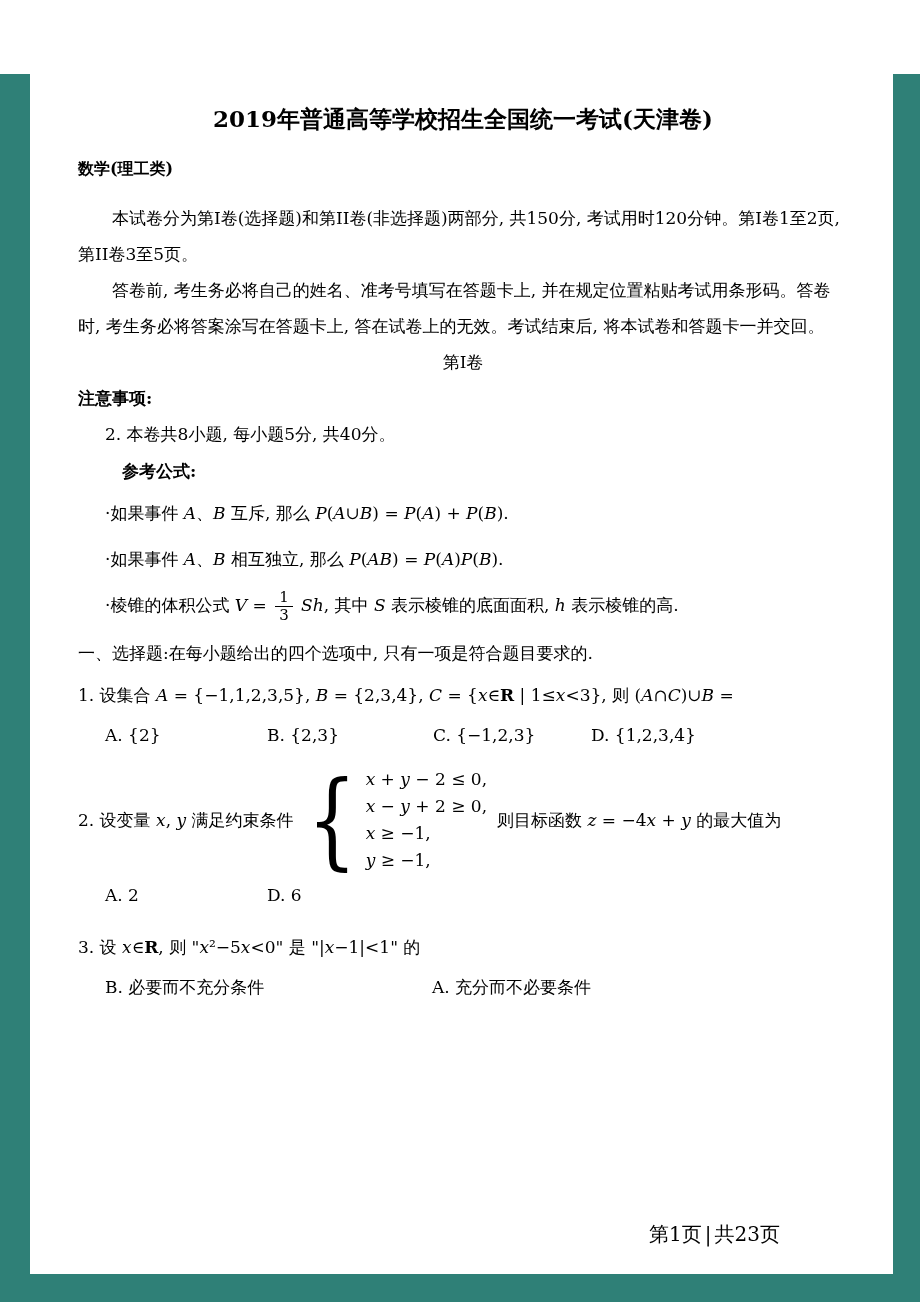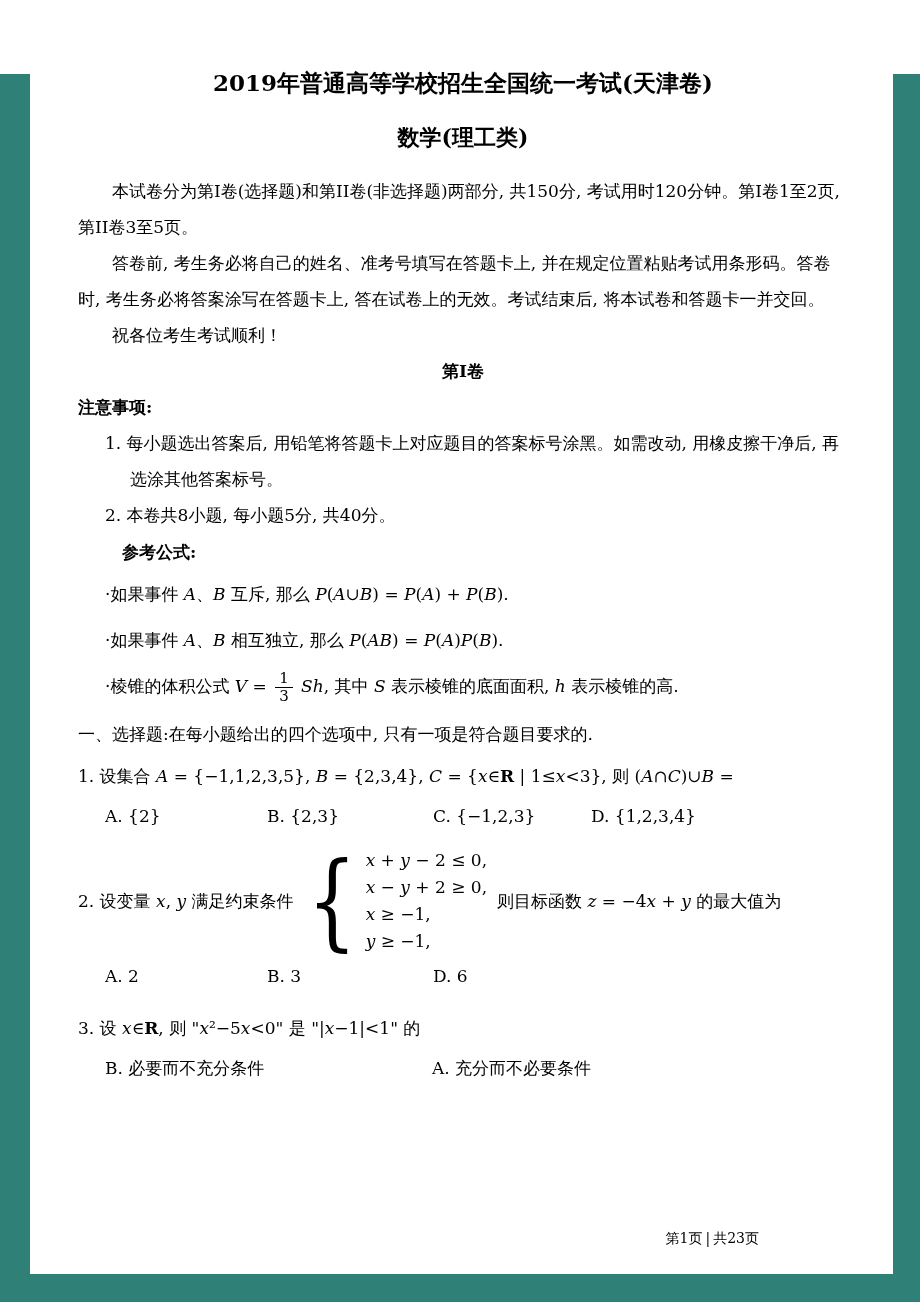--- a/index.html
+++ b/index.html
@@ -15,31 +15,30 @@
   }
   .border { position: absolute; background: var(--teal, #2f8077); }
   .border-left   { left: 0; top: 74px; width: 30px; height: 1228px; }
   .border-right  { right: 0; top: 74px; width: 27px; height: 1228px; }
   .border-bottom { left: 0; bottom: 0; width: 920px; height: 28px; }
 
   .page {
     position: absolute;
     left: 78px; top: 0;
     width: 770px;
-    padding-top: 48px;
-    margin-top: 20px;
+    padding-top: 104px;
   }
   h1.title  { font-size: 23px; font-weight: bold; text-align: center; margin: 0 0 24px; }
-  h2.subtitle { font-size: 22px; font-weight: bold; text-align: center; margin: 0 0 20px; }
+  h2.subtitle { font-size: 16px; font-weight: bold; text-align: left; margin: 0 0 20px; }
 
   p { margin: 0; }
   .para { line-height: 36px; }
   .indent { text-indent: 2em; }
 
-  .part-heading { text-align: center; font-weight: bold; line-height: 36px; }
+  .part-heading { text-align: center; font-weight: normal; line-height: 36px; }
   .notice-heading { font-weight: bold; line-height: 36px; }
   .notices .notice { margin-left: 52px; text-indent: -25px; line-height: 36px; }
   .formula-heading { font-weight: bold; line-height: 38px; margin-left: 44px; }
 
   .formula { line-height: 46px; margin-left: 27px; }
   .mi { font-family: "DejaVu Serif", serif; font-style: italic; }
   .mb { font-family: "DejaVu Serif", serif; font-weight: bold; }
 
   .frac { display: inline-flex; flex-direction: column; align-items: center;
           vertical-align: middle; font-size: 15px; line-height: 1.15; margin: 0 3px; }
@@ -53,44 +52,42 @@
   .opts-4 { grid-template-columns: 162px 166px 158px auto; }
   .opts-2 { grid-template-columns: 327px auto; }
   .opt { white-space: nowrap; }
 
   .q2row { display: flex; align-items: center; margin: 6px 0 4px; }
   .q2row .brace { font-family: "DejaVu Serif", serif; font-size: 104px; line-height: 104px;
                   font-weight: 400; transform: scaleX(0.75); margin: 0 0 0 6px; }
   .sys { display: flex; flex-direction: column; margin-right: 10px; justify-content: space-between; }
   .sysline { line-height: 27px; white-space: nowrap; }
 
-  .footer { position: absolute; right: 161px; bottom: 54px; font-size: 14px; }
+  .footer { position: absolute; right: 140px; bottom: 54px; font-size: 20px; }
   .footer .sep { padding: 0 3px; }
 </style>
 </head>
 <body style="background: rgb(255, 255, 255); color: rgb(0, 0, 0);">
 
 <div class="border border-left"></div>
 <div class="border border-right"></div>
 <div class="border border-bottom"></div>
 
 <main class="page">
 
   <h1 class="title">2019年普通高等学校招生全国统一考试(天津卷)</h1>
   <h2 class="subtitle">数学(理工类)</h2>
 
   <p class="para indent">本试卷分为第I卷(选择题)和第II卷(非选择题)两部分, 共150分, 考试用时120分钟。第I卷1至2页, 第II卷3至5页。</p>
   <p class="para indent">答卷前, 考生务必将自己的姓名、准考号填写在答题卡上, 并在规定位置粘贴考试用条形码。答卷时, 考生务必将答案涂写在答题卡上, 答在试卷上的无效。考试结束后, 将本试卷和答题卡一并交回。</p>
-  <p class="para indent">祝各位考生考试顺利！</p>
 
   <p class="part-heading">第I卷</p>
 
   <p class="notice-heading">注意事项:</p>
   <div class="notices">
-      <p class="notice"><span>1. 每小题选出答案后, 用铅笔将答题卡上对应题目的答案标号涂黑。如需改动, 用橡皮擦干净后, 再选涂其他答案标号。</span></p>
       <p class="notice"><span>2. 本卷共8小题, 每小题5分, 共40分。</span></p>
     </div>
 
   <p class="formula-heading">参考公式:</p>
 
   <p class="formula"><span>·如果事件 </span><span class="mi">A</span><span>、</span><span class="mi">B</span><span> 互斥, 那么 </span><span class="mi">P</span><span>(</span><span class="mi">A</span><span>∪</span><span class="mi">B</span><span>) = </span><span class="mi">P</span><span>(</span><span class="mi">A</span><span>) + </span><span class="mi">P</span><span>(</span><span class="mi">B</span><span>).</span></p>
   <p class="formula"><span>·如果事件 </span><span class="mi">A</span><span>、</span><span class="mi">B</span><span> 相互独立, 那么 </span><span class="mi">P</span><span>(</span><span class="mi">AB</span><span>) = </span><span class="mi">P</span><span>(</span><span class="mi">A</span><span>)</span><span class="mi">P</span><span>(</span><span class="mi">B</span><span>).</span></p>
   <p class="formula">
     <span><span>·棱锥的体积公式 </span><span class="mi">V</span><span> = </span></span>
     <span class="frac">
@@ -116,21 +113,20 @@
     <span class="sys">
         <span class="sysline"><span class="mi">x</span><span> + </span><span class="mi">y</span><span> − 2 ≤ 0,</span></span>
         <span class="sysline"><span class="mi">x</span><span> − </span><span class="mi">y</span><span> + 2 ≥ 0,</span></span>
         <span class="sysline"><span class="mi">x</span><span> ≥ −1,</span></span>
         <span class="sysline"><span class="mi">y</span><span> ≥ −1,</span></span>
       </span>
     <span><span>则目标函数 </span><span class="mi">z</span><span> = −4</span><span class="mi">x</span><span> + </span><span class="mi">y</span><span> 的最大值为</span></span>
   </div>
   <div class="opts opts-4">
       <span class="opt"><span>A. 2</span></span>
-      <span class="opt"><span>B. 3</span></span>
       <span class="opt"><span>D. 6</span></span>
     </div>
 
   <p class="stem"><span>3. 设 </span><span class="mi">x</span><span>∈</span><span class="mb">R</span><span>, 则 "</span><span class="mi">x</span><span>²−5</span><span class="mi">x</span><span>&lt;0" 是 "|</span><span class="mi">x</span><span>−1|&lt;1" 的</span></p>
   <div class="opts opts-2">
       <span class="opt"><span>B. 必要而不充分条件</span></span>
       <span class="opt"><span>A. 充分而不必要条件</span></span>
     </div>
 
 </main>

